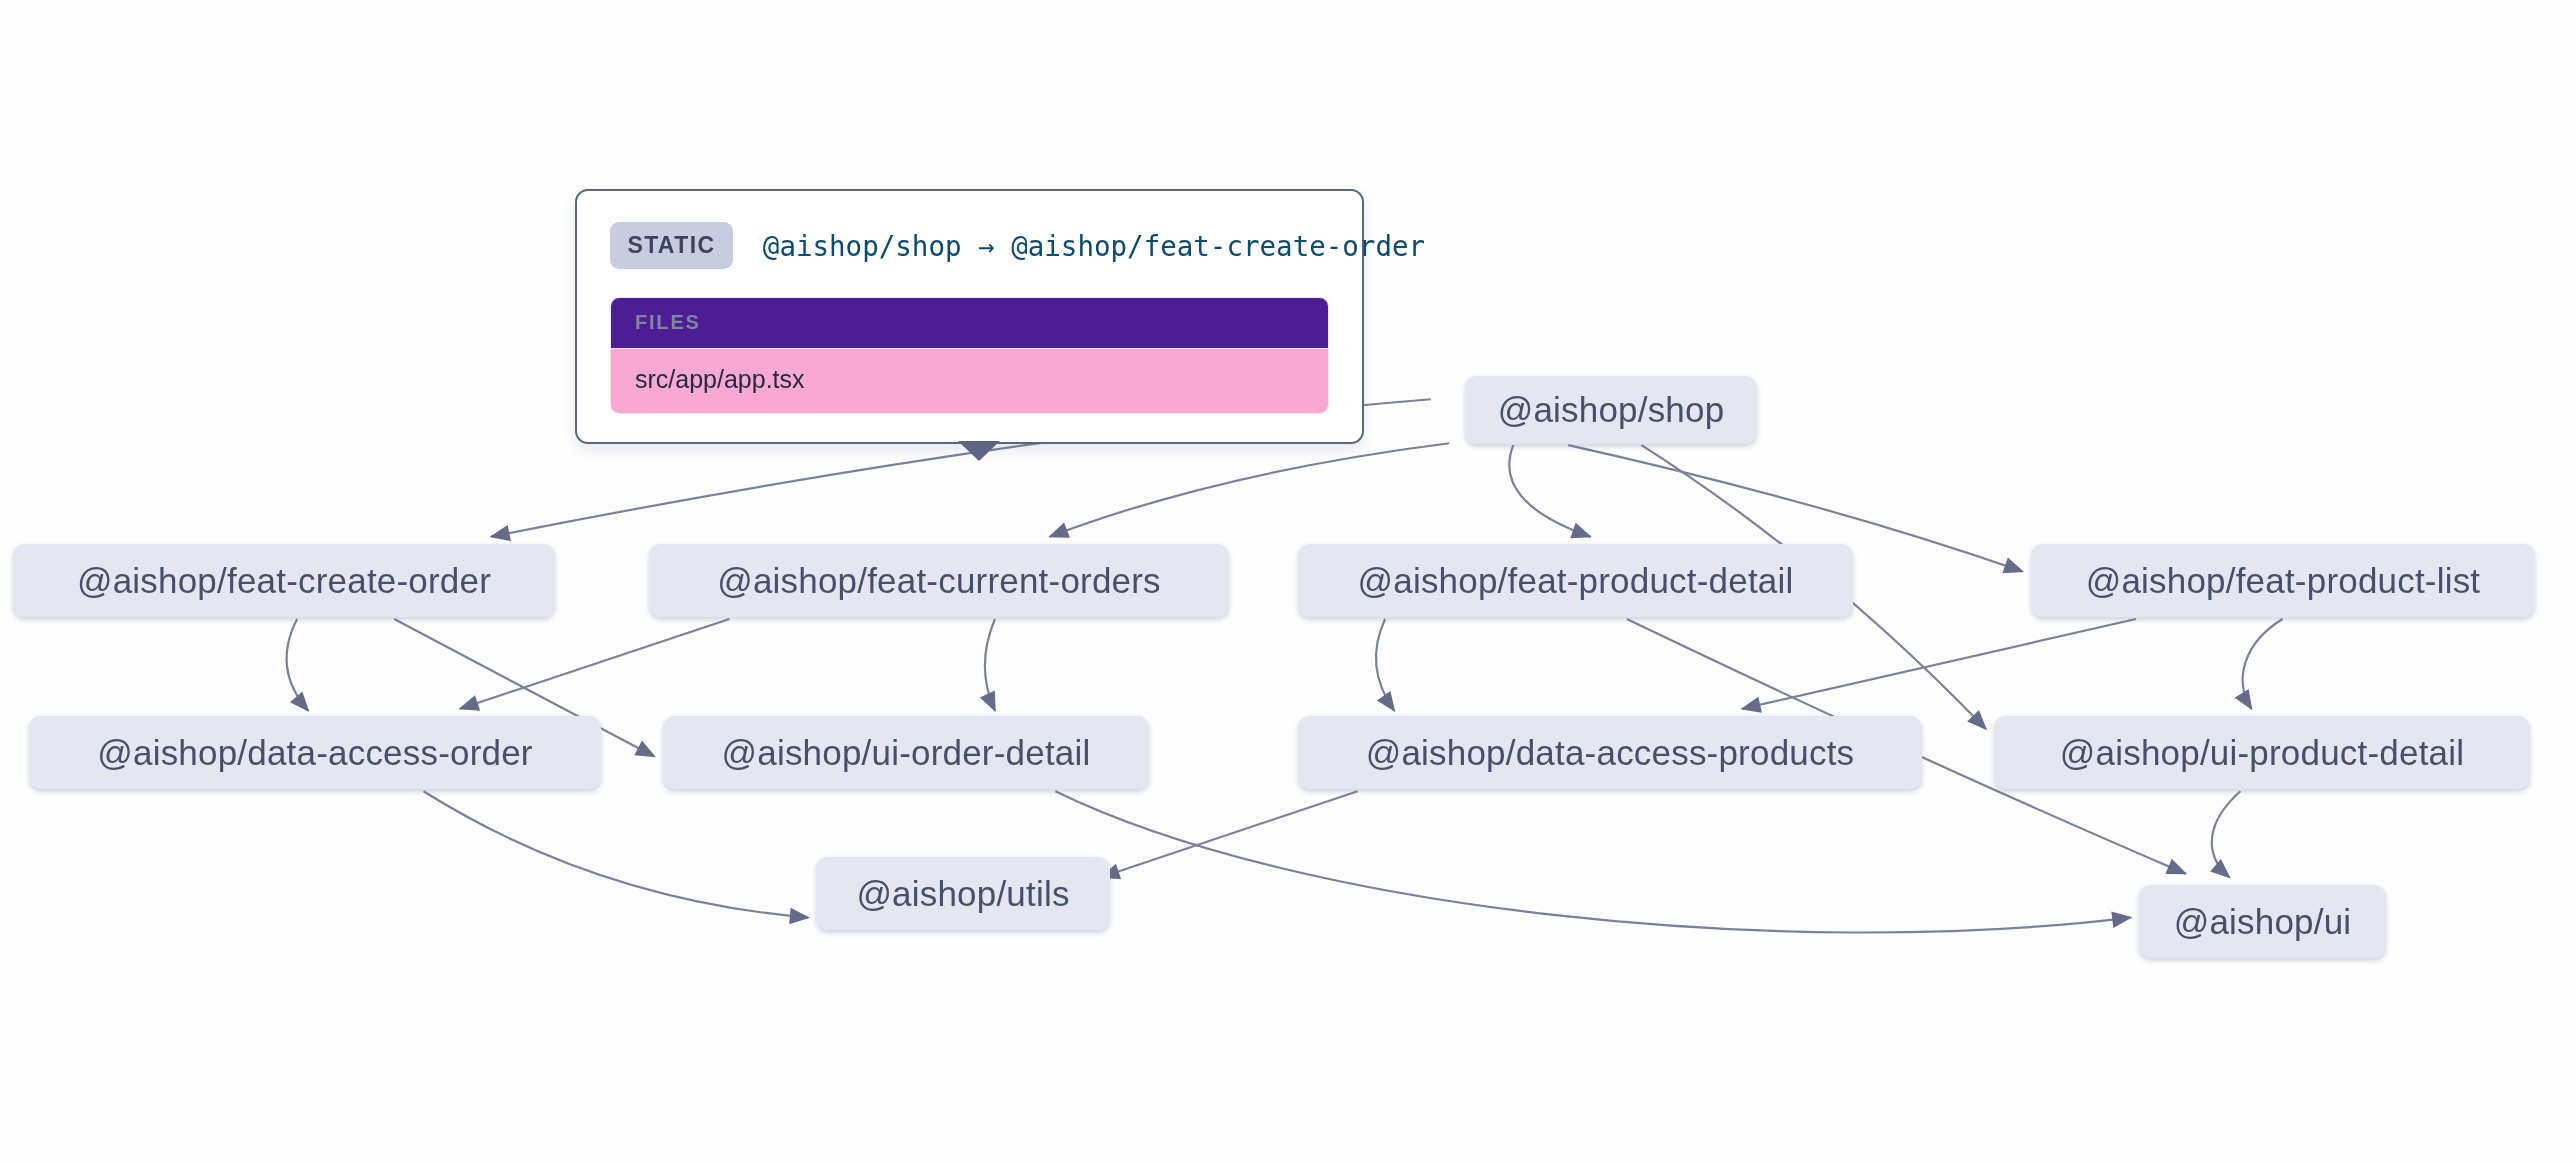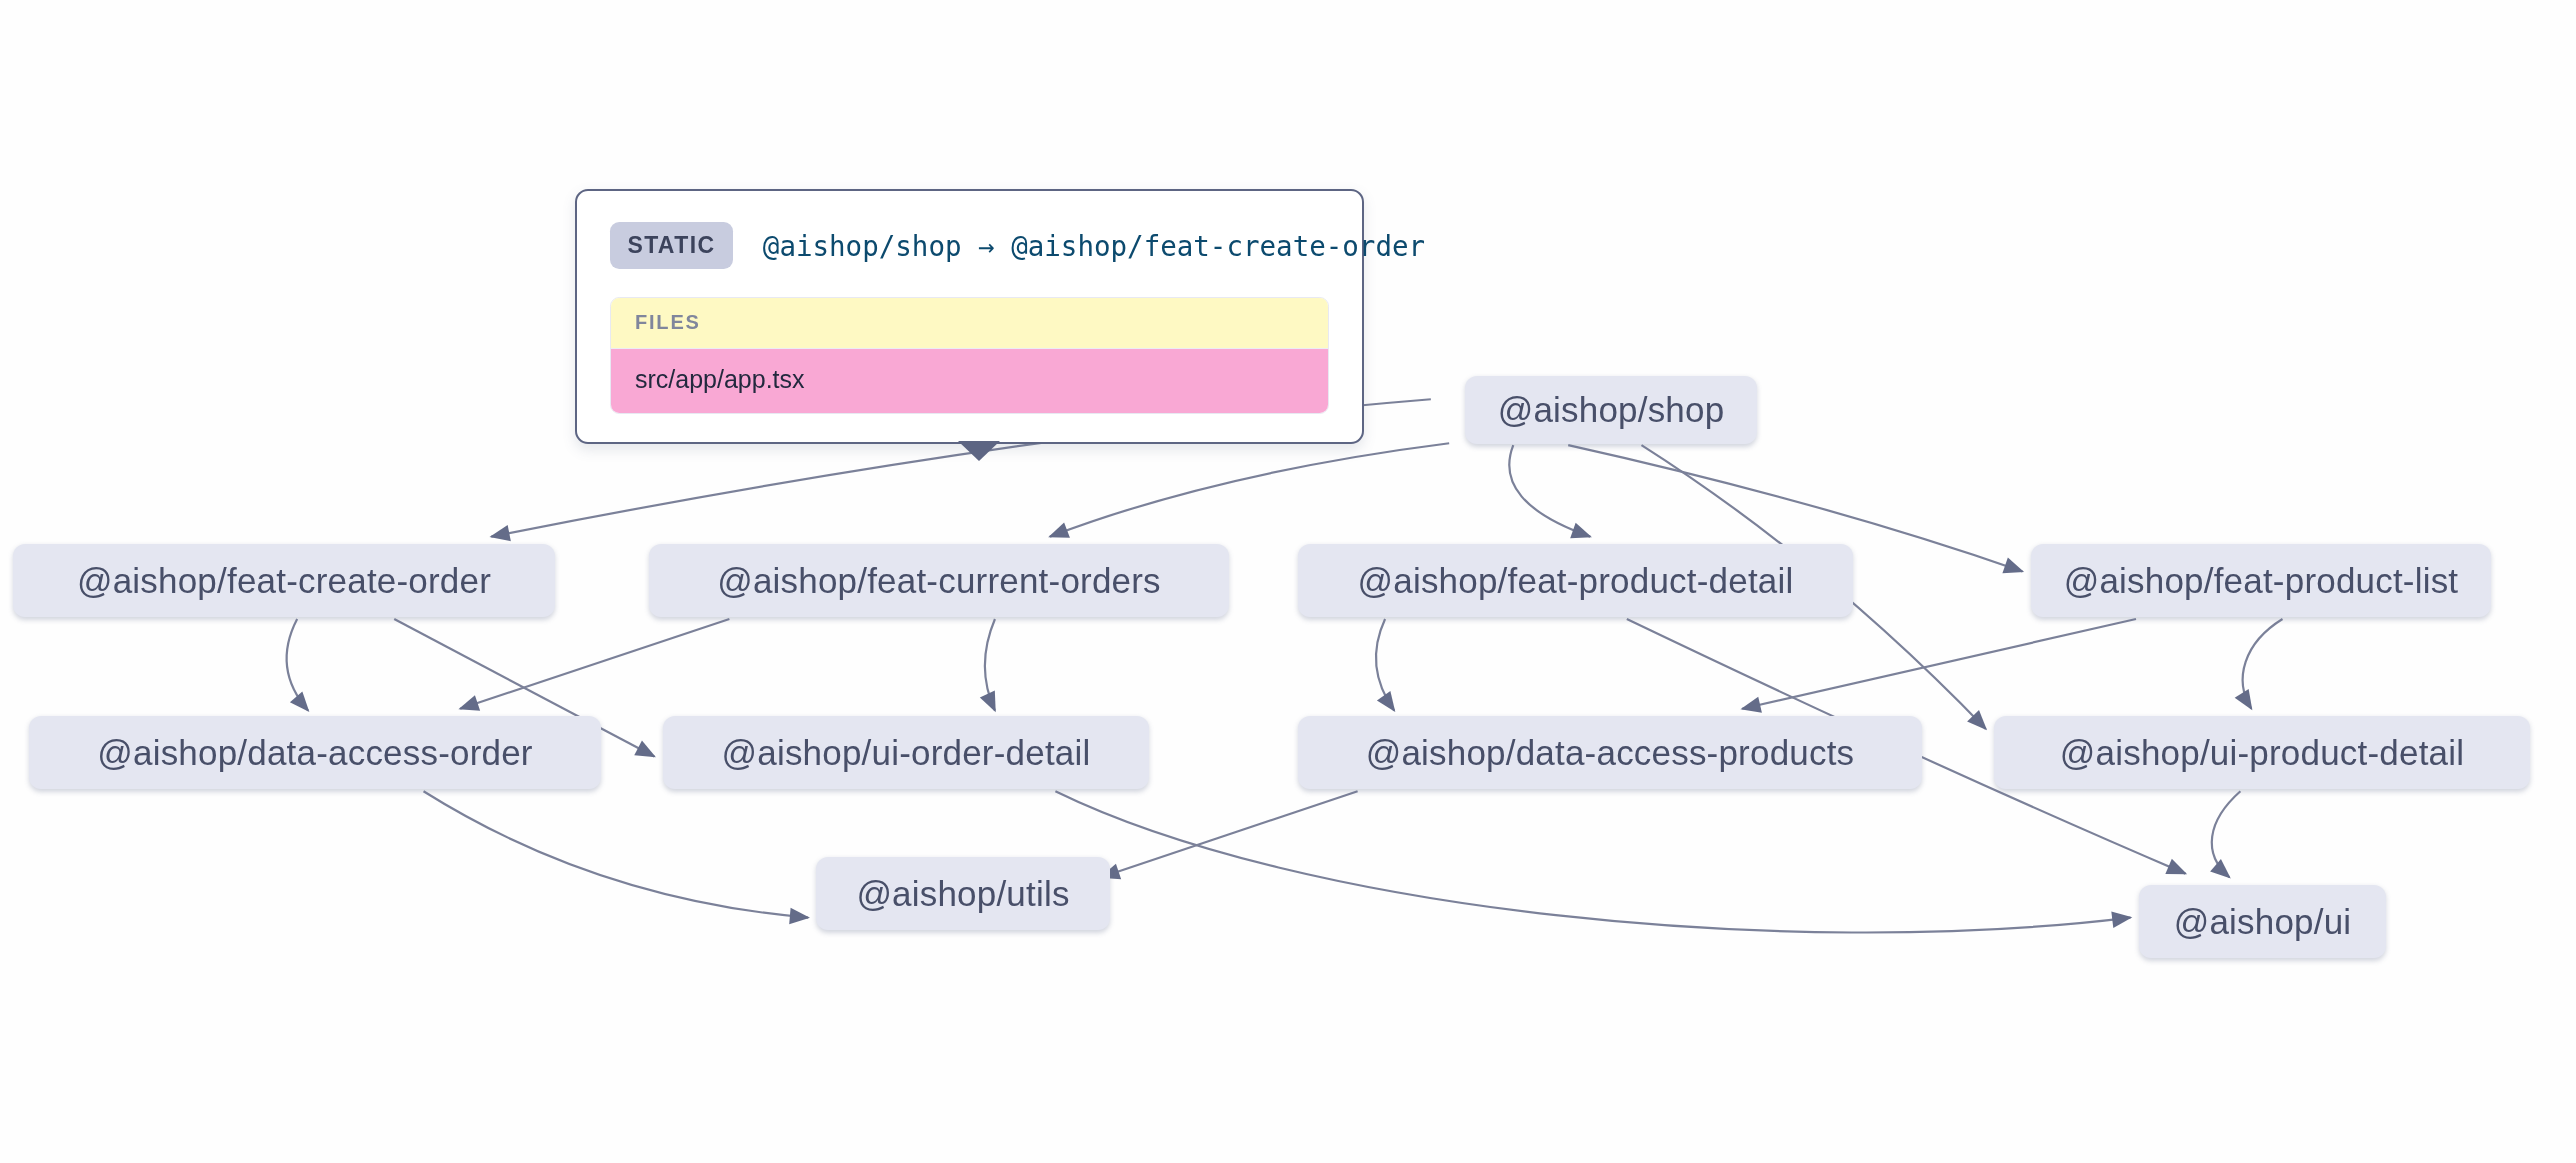--- a/index.html
+++ b/index.html
@@ -62,21 +62,21 @@
     color:#0c4a6e;
     white-space:nowrap;
   }
   .files-panel{
     margin-top:27.5px;
     border:1.8px solid #e8e9f2;
     border-radius:9.2px;
     overflow:hidden;
   }
   .files-header{
-    background:#fef9c3;
+    background:#4c1d95;
     color:#80869c;
     font-size:20px;
     font-weight:600;
     letter-spacing:1.8px;
     padding:13.7px 24px;
     border-bottom:1.8px solid #ecedf4;
   }
   .file-row{
     background:#f9a8d4;
     color:#23293e;
@@ -112,21 +112,21 @@
       <path d="M 462,864 Q 650,982 882,1002" class="edge" marker-end="url(#arrow)"></path>
       <path d="M 1482,864 L 1202,958" class="edge" marker-end="url(#arrow)"></path>
       <path d="M 1152,864 C 1420,995 1950,1048 2326,1002" class="edge" marker-end="url(#arrow)"></path>
       <path d="M 2446,864 C 2410,896 2404,932 2434,958" class="edge" marker-end="url(#arrow)"></path>
     </svg>
 
   <div class="node" style="left: 1429px; top: 376px; width: 292px; height: 68px; margin-left: 36px;">@aishop/shop</div>
     <div class="node" style="left: 13px; top: 544px; width: 542px; height: 73px;">@aishop/feat-create-order</div>
     <div class="node" style="left: 649px; top: 544px; width: 580px; height: 73px;">@aishop/feat-current-orders</div>
     <div class="node" style="left: 1298px; top: 544px; width: 555px; height: 73px;">@aishop/feat-product-detail</div>
-    <div class="node" style="left: 2031px; top: 544px; width: 460px; height: 73px;">@aishop/feat-product-list</div>
+    <div class="node" style="left: 2031px; top: 544px; width: 504px; height: 73px;">@aishop/feat-product-list</div>
     <div class="node" style="left: 29px; top: 716px; width: 572px; height: 73px;">@aishop/data-access-order</div>
     <div class="node" style="left: 663px; top: 716px; width: 486px; height: 73px;">@aishop/ui-order-detail</div>
     <div class="node" style="left: 1298px; top: 716px; width: 624px; height: 73px;">@aishop/data-access-products</div>
     <div class="node" style="left: 1994px; top: 716px; width: 536px; height: 73px;">@aishop/ui-product-detail</div>
     <div class="node" style="left: 816px; top: 857px; width: 294px; height: 73px;">@aishop/utils</div>
     <div class="node" style="left: 2139px; top: 885px; width: 247px; height: 73px;">@aishop/ui</div>
     <div id="tooltip" style="left: 575px; top: 189px; width: 789px; height: 255px;">
     <div class="tooltip-header">
       <span class="badge">STATIC</span>
       <span class="edge-label">@aishop/shop → @aishop/feat-create-order</span>

